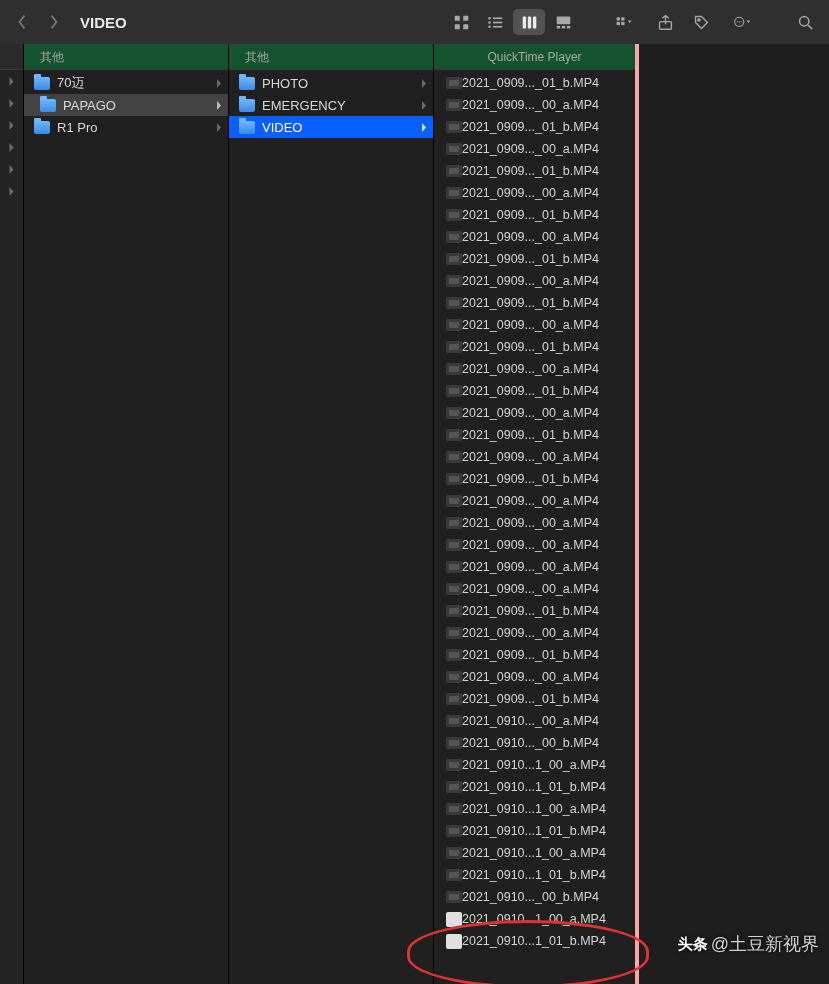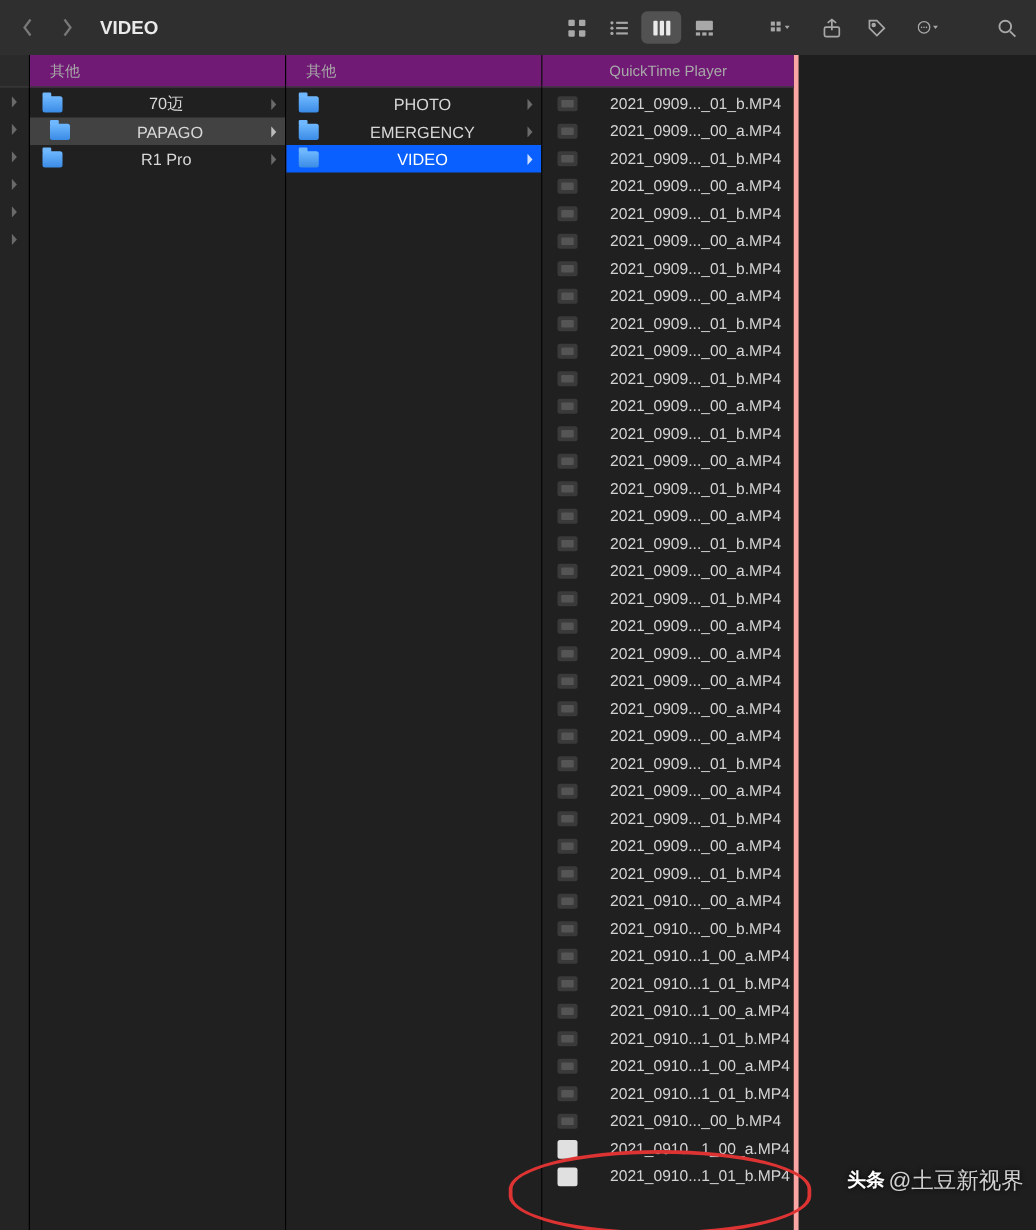--- a/index.html
+++ b/index.html
@@ -15,41 +15,41 @@
   .tb-btn svg { width:17px; height:17px; }
 
   .columns { display:flex; height: calc(100% - 44px); }
   .col { background:#202020; display:flex; flex-direction:column; }
   .col-sidebar { width:24px; border-right:1px solid #000; background:#242424;}
   .col0 { width:205px; border-right:1px solid #000;}
   .col1 { width:205px; border-right:1px solid #000;}
   .col2 { width:205px; border-right:4px solid #fca5a5;}
   .col3 { flex:1; background:#1e1e1e;}
 
-  .col-header { height:26px; line-height:26px; font-size:12px; color:#a8a8a8; padding-left:16px; border-bottom:1px solid #3a3a3a; background:#701a75;}
+  .col-header { height:26px; line-height:26px; font-size:12px; color:#a8a8a8; padding-left:16px; border-bottom:1px solid #3a3a3a; background:#14532d;}
   .col-header.center { text-align:center; padding-left:0; font-weight:500;}
   .col-body { flex:1; overflow:hidden; padding-top:2px;}
 
   .sidebar-chev { height:22px; display:flex; align-items:center; justify-content:center; color:#6a6a6a;}
   .sidebar-chev svg { width:7px; height:9px;}
 
-  .row { height:22px; display:flex; align-items:center; padding:0 6px 0 10px; font-size:13px; color:#d8d8d8; gap:7px; white-space:nowrap;text-align:center; }
+  .row { height:22px; display:flex; align-items:center; padding:0 6px 0 10px; font-size:13px; color:#d8d8d8; gap:7px; white-space:nowrap; }
   .row .label { flex:1; overflow:hidden; text-overflow:ellipsis; }
   .row .chev { color:#6a6a6a; display:flex; }
   .row.sel-gray { background:#424242;padding-left:16px; }
   .row.sel-gray .chev { color:#bcbcbc;}
   .row.sel-blue { background:#0a60ff; color:#fff; }
   .row.sel-blue .chev { color:#cfe0ff;}
   .folder-icon { width:16px; height:13px; border-radius:2px; background:linear-gradient(#6fb8ff,#3a8be6); position:relative; flex:0 0 16px;}
   .folder-icon:before { content:""; position:absolute; top:-3px; left:0; width:7px; height:4px; background:#6fb8ff; border-radius:1px 1px 0 0;}
   .file-icon { width:16px; height:12px; background:#3a3a3a; border-radius:2px; flex:0 0 16px; position:relative;}
   .file-icon:after{content:"";position:absolute;left:3px;top:3px;right:3px;bottom:3px;background:#555;border-radius:1px;}
   .file-icon.doc { width:13px; height:15px; background:#e0e0e0; border-radius:2px;}
   .file-icon.doc:after{display:none;}
-  .frow { height:22px; display:flex; align-items:center; padding-left:12px; gap:26px; font-size:12.5px; color:#d4d4d4; white-space:nowrap;}
+  .frow { height:22px; display:flex; align-items:center; padding-left:12px; gap:0; font-size:12.5px; color:#d4d4d4; white-space:nowrap;}
   .frow .fname { overflow:hidden; text-overflow:ellipsis;}
 
   .circle-annot { position:absolute; width:242px; height:68px; border:3px solid #d33; border-radius:50%/46%; left:407px; top:920px; pointer-events:none;}
   .watermark { position:absolute; right:10px; bottom:28px; font-size:15px; color:#fff; text-shadow:0 0 4px #000; display:flex; align-items:center; gap:3px;}
   .watermark b { font-weight:700;}
   .watermark .at { color:#d0d0d0; font-size:18px;}
 </style>
 </head>
 <body>
 

